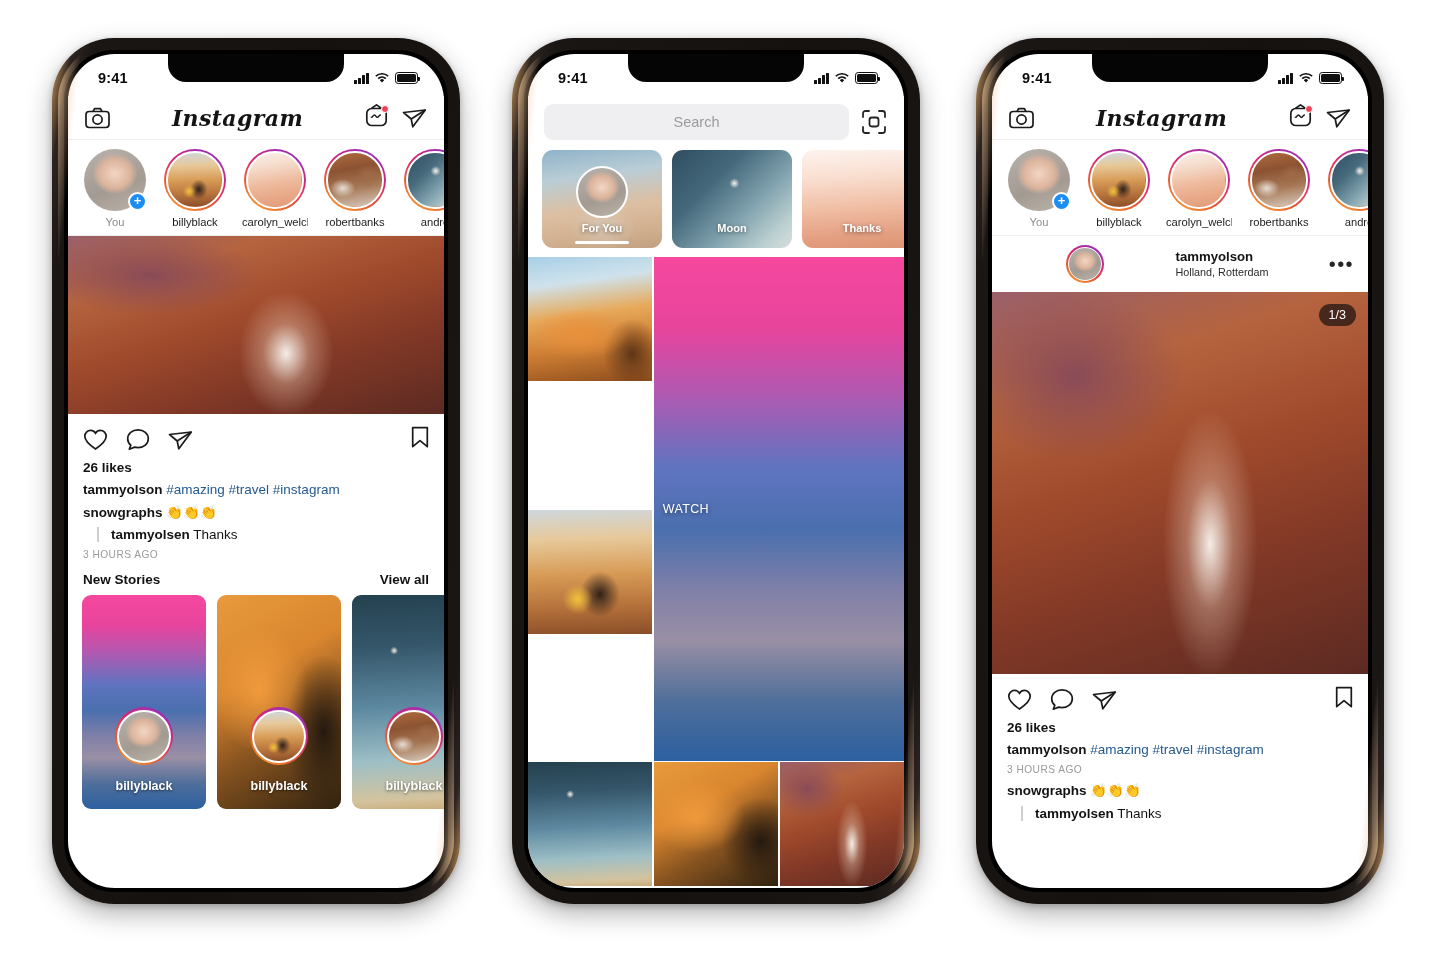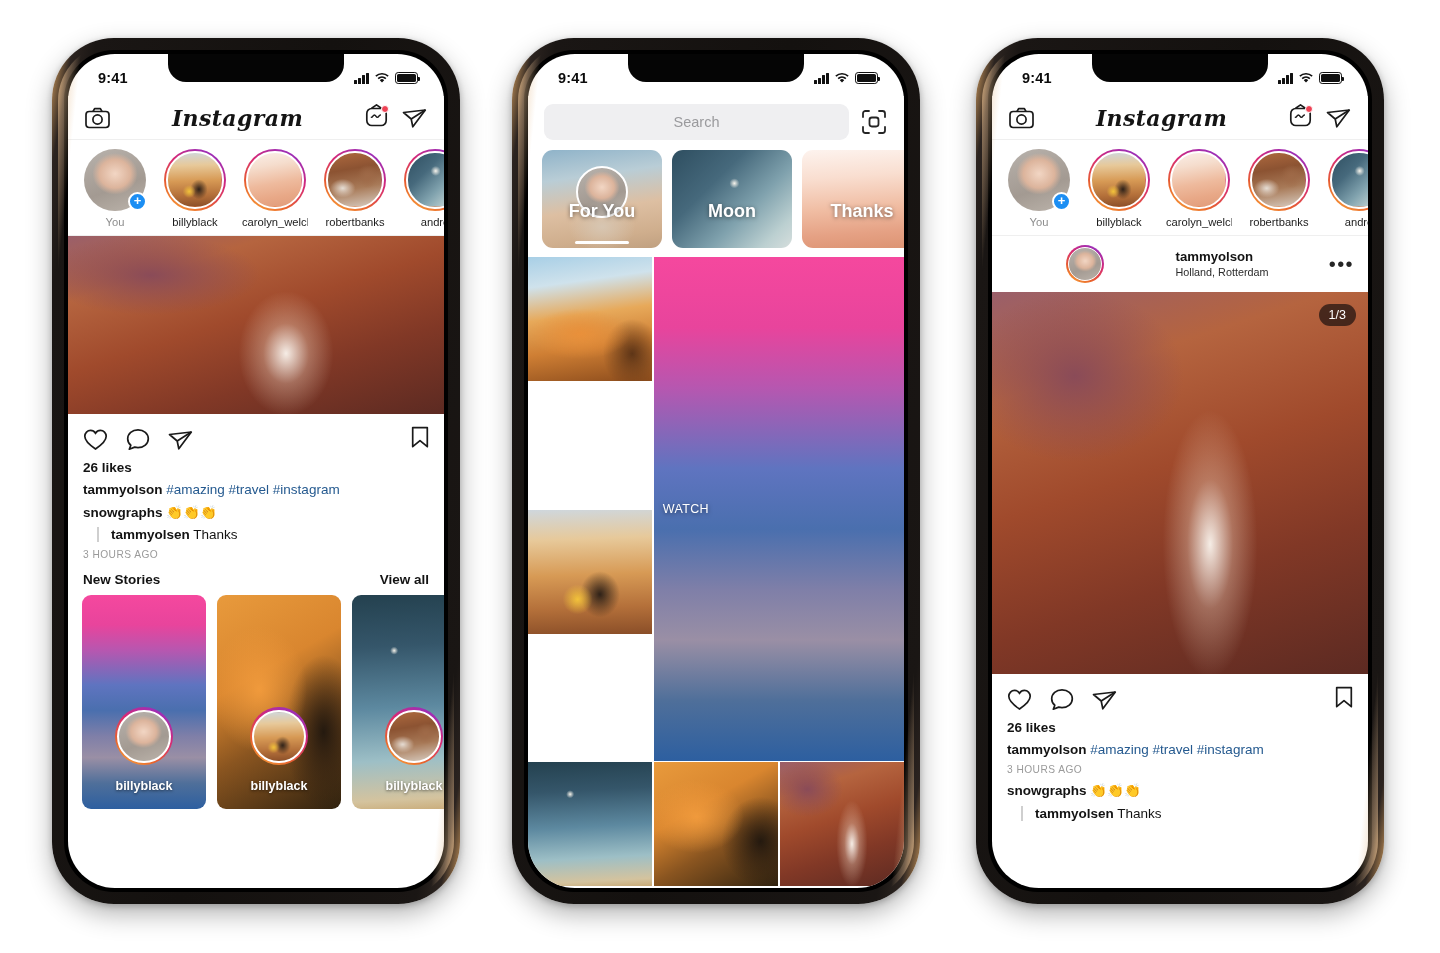--- a/index.html
+++ b/index.html
@@ -179,21 +179,21 @@
   }
   .search-ph { font-size: 14.5px; color: #9a9a9d; }
 
   .cat-row { display: flex; gap: 10px; padding: 0 14px 9px; overflow: hidden; }
   .cat {
     flex: 0 0 120px; width: 120px; height: 98px; border-radius: 11px;
     position: relative; overflow: hidden;
     display: flex; align-items: flex-end; justify-content: center;
   }
   .cat-label {
-    color: #fff; font-size: 18px; font-weight: 700; margin-bottom: 26px;
+    color: #fff; font-size: 11px; font-weight: 700; margin-bottom: 14px;
     text-shadow: 0 1px 4px rgba(0,0,0,.5); position: relative; z-index: 3;
   }
   .cat .foryou-av {
     position: absolute; left: 50%; top: 16px; transform: translateX(-50%);
     width: 52px; height: 52px; border-radius: 50%; border: 2.4px solid #fff;
     background-size: cover; background-position: center; z-index: 2;
   }
   .cat-underline {
     position: absolute; left: 50%; transform: translateX(-50%); bottom: 4px;
     width: 54px; height: 2.6px; background: #fff; border-radius: 2px; z-index: 3;

